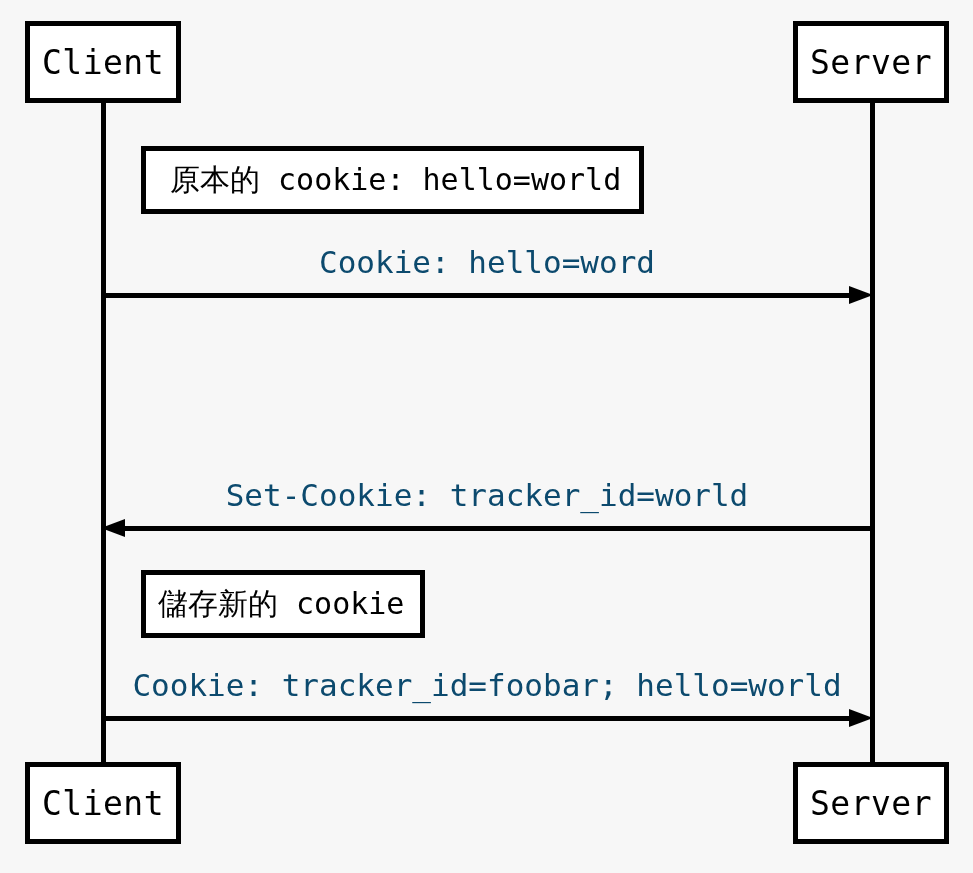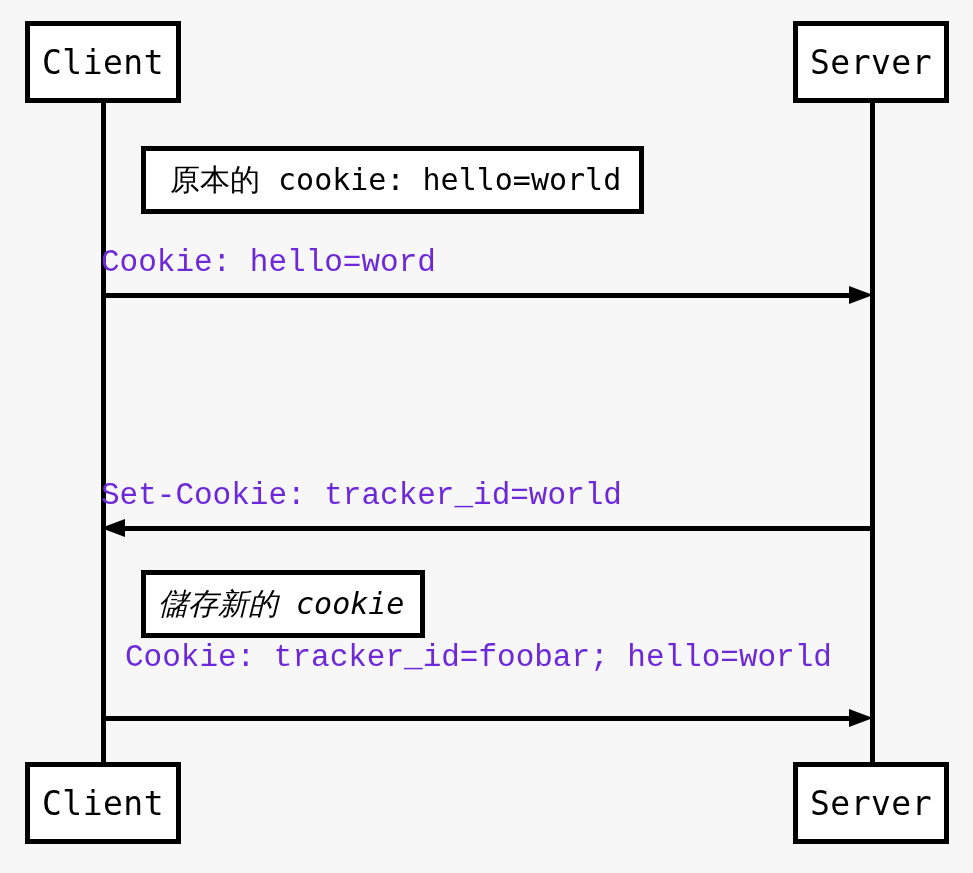--- a/index.html
+++ b/index.html
@@ -61,21 +61,21 @@
     justify-content: center;
     padding: 4px 12px;
     color: #000000;
     font-size: 30px;
     line-height: 1.22;
     z-index: 4;
     white-space: pre;
   }
   .note-original-cookie { left: 141px; top: 146px; width: 503px; height: 68px; padding-left: 24px; }
   .note-process-request { left: 482px; top: 339px; width: 352px; height: 107px; }
-  .note-store-cookie    { left: 141px; top: 570px; width: 284px; height: 68px; font-style: italic; }
+  .note-store-cookie    { left: 141px; top: 570px; width: 284px; height: 68px; }
   .note-line { display: block; }
 
   
   .message {
     position: absolute;
     z-index: 2;
   }
   .message-line {
     position: absolute;
     height: 5px;
@@ -94,45 +94,45 @@
     border-bottom: 9.5px solid transparent;
     border-left: 24px solid #000000;
   }
   .arrowhead-left {
     border-top: 9.5px solid transparent;
     border-bottom: 9.5px solid transparent;
     border-right: 24px solid #000000;
   }
   .message-label {
     position: absolute;
-    color: #6d28d9;
+    color: #0c4a6e;
     font-size: 31px;
     line-height: 1;
     white-space: pre;
+    text-align: center;
     z-index: 2;
-    font-family: Liberation Mono, monospace;
   }
 
   
   .msg-request-cookie      { left: 101px; top: 293px; width: 772px; }
   .msg-request-cookie .message-line { width: 749px; }
   .msg-request-cookie .arrowhead-right { left: 748px; }
   .label-request-cookie    { left: 101px; top: 247px; width: 772px; }
 
   
   .msg-set-cookie          { left: 101px; top: 526px; width: 772px; }
   .msg-set-cookie .message-line { left: 23px; width: 749px; }
   .msg-set-cookie .arrowhead-left { left: 0px; }
   .label-set-cookie        { left: 101px; top: 480px; width: 772px; }
 
   
   .msg-request-both        { left: 101px; top: 716px; width: 772px; }
   .msg-request-both .message-line { width: 749px; }
   .msg-request-both .arrowhead-right { left: 748px; }
-  .label-request-both      { left: 101px; top: 642px; width: 772px; padding-left: 24px; }
+  .label-request-both      { left: 101px; top: 670px; width: 772px; }
 </style>
 </head>
 <body>
 
 <div id="diagram-root">
 
   <div class="lifeline lifeline-client"></div>
   <div class="lifeline lifeline-server"></div>
 
   <div class="actor-box actor-client-top">

